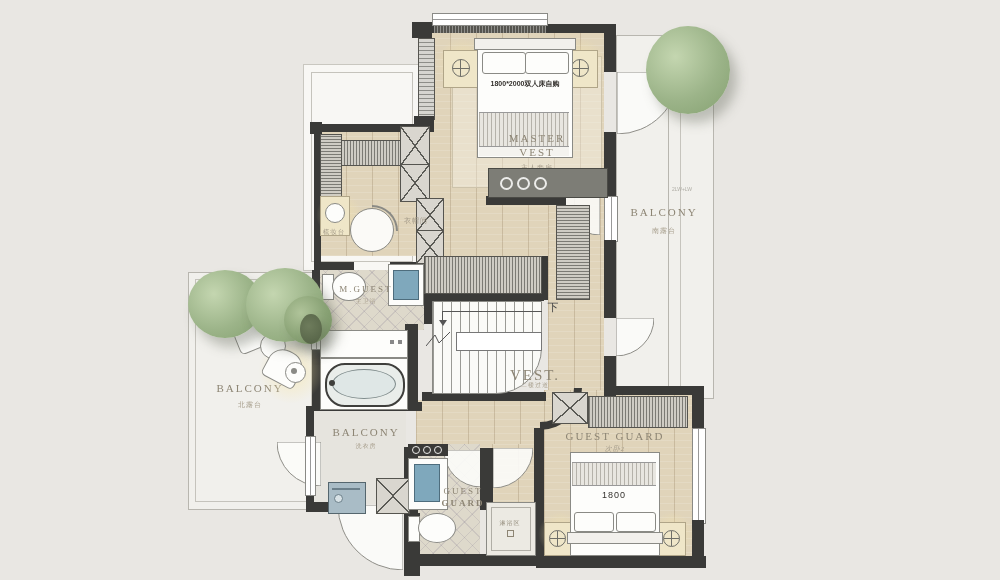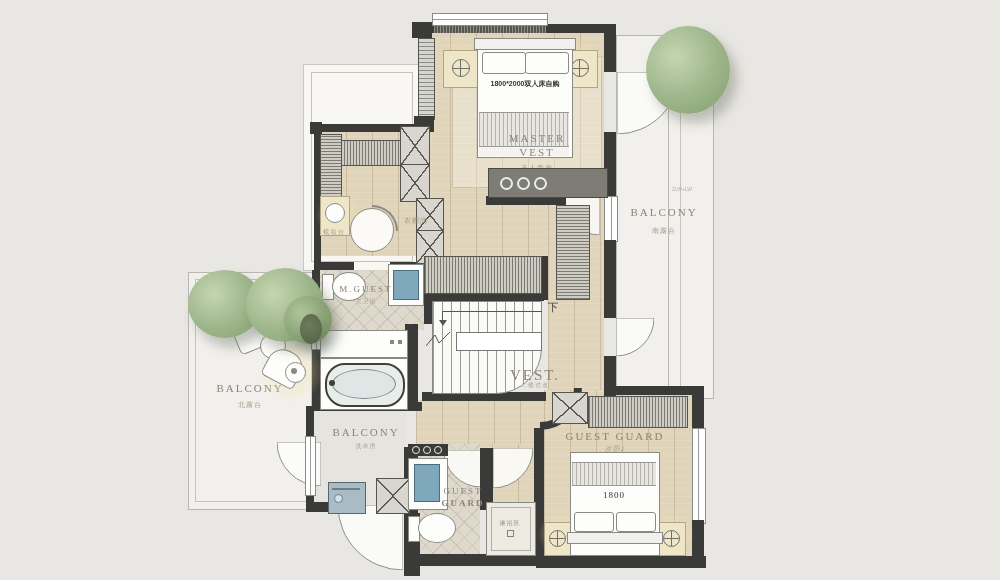--- a/index.html
+++ b/index.html
@@ -241,21 +241,21 @@
   <div class="lbl" style="left:560px;top:430px;width:110px;font-size:11px;">GUEST GUARD</div>
   <div class="sub" style="left:592px;top:444px;width:46px;font-size:7px;font-style:italic;">次卧2</div>
   <div class="glow" style="left:538px;top:512px;width:44px;height:44px;"></div>
   <div class="glow" style="left:650px;top:512px;width:44px;height:44px;"></div>
   <div class="cream" style="left:544px;top:522px;width:26px;height:32px;"></div>
   <div class="lamp" style="left:549px;top:530px;width:15px;height:15px;"></div>
   <div class="cream" style="left:658px;top:522px;width:26px;height:32px;"></div>
   <div class="lamp" style="left:663px;top:530px;width:15px;height:15px;"></div>
   <div class="furn" style="left:570px;top:452px;width:88px;height:102px;"></div>
   <div class="abs" style="left:572px;top:462px;width:84px;height:22px;background:#e8e6e0;border-top:1px solid #999;border-bottom:1px solid #999;background-image:repeating-linear-gradient(90deg,#b5b2aa 0 1px,transparent 1px 4px);"></div>
-  <div class="abs lbl" style="left:588px;top:490px;width:52px;font-size:9px;letter-spacing:1px;color:#33302c;font-family:Liberation Serif, serif;">1800</div>
+  <div class="abs lbl" style="left:588px;top:490px;width:52px;font-size:9px;letter-spacing:1px;color:#33302c;font-family:Liberation Sans, sans-serif;">1800</div>
   <div class="furn" style="left:574px;top:512px;width:38px;height:18px;border-radius:3px;"></div>
   <div class="furn" style="left:616px;top:512px;width:38px;height:18px;border-radius:3px;"></div>
   <div class="furn" style="left:567px;top:532px;width:94px;height:10px;background:#f2f0ec;"></div>
 
   <div class="lbl" style="left:618px;top:206px;width:92px;font-size:11px;">BALCONY</div>
   <div class="sub" style="left:618px;top:226px;width:92px;font-size:7px;">南露台</div>
   <div class="abs" style="left:672px;top:186px;width:40px;font-size:5px;color:#b0aea6;font-family:'Liberation Sans',sans-serif;">2LW+LW</div>
 
   <div class="lbl" style="left:194px;top:382px;width:112px;font-size:11px;">BALCONY</div>
   <div class="sub" style="left:194px;top:400px;width:112px;font-size:7px;">北露台</div>

